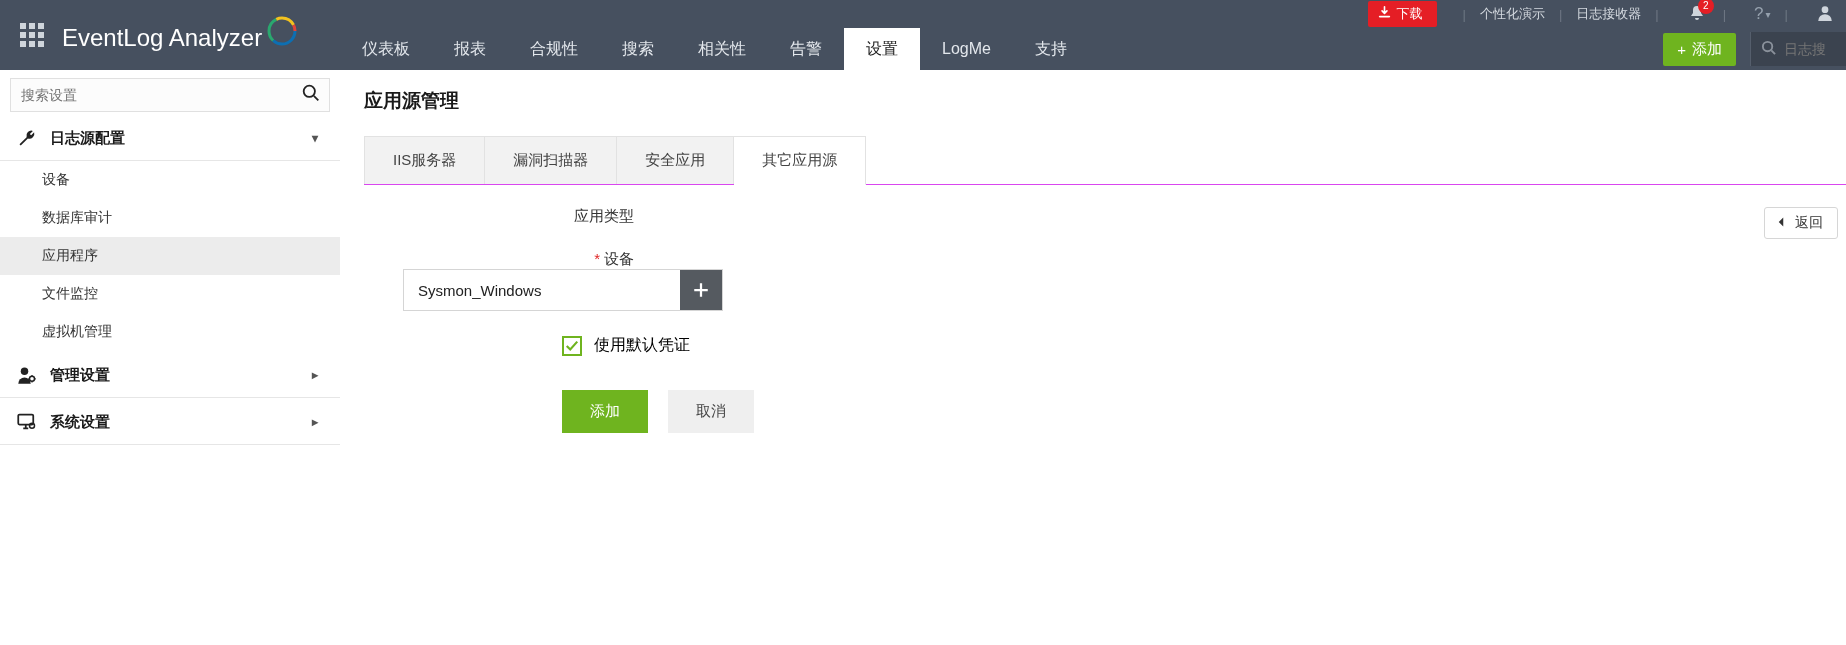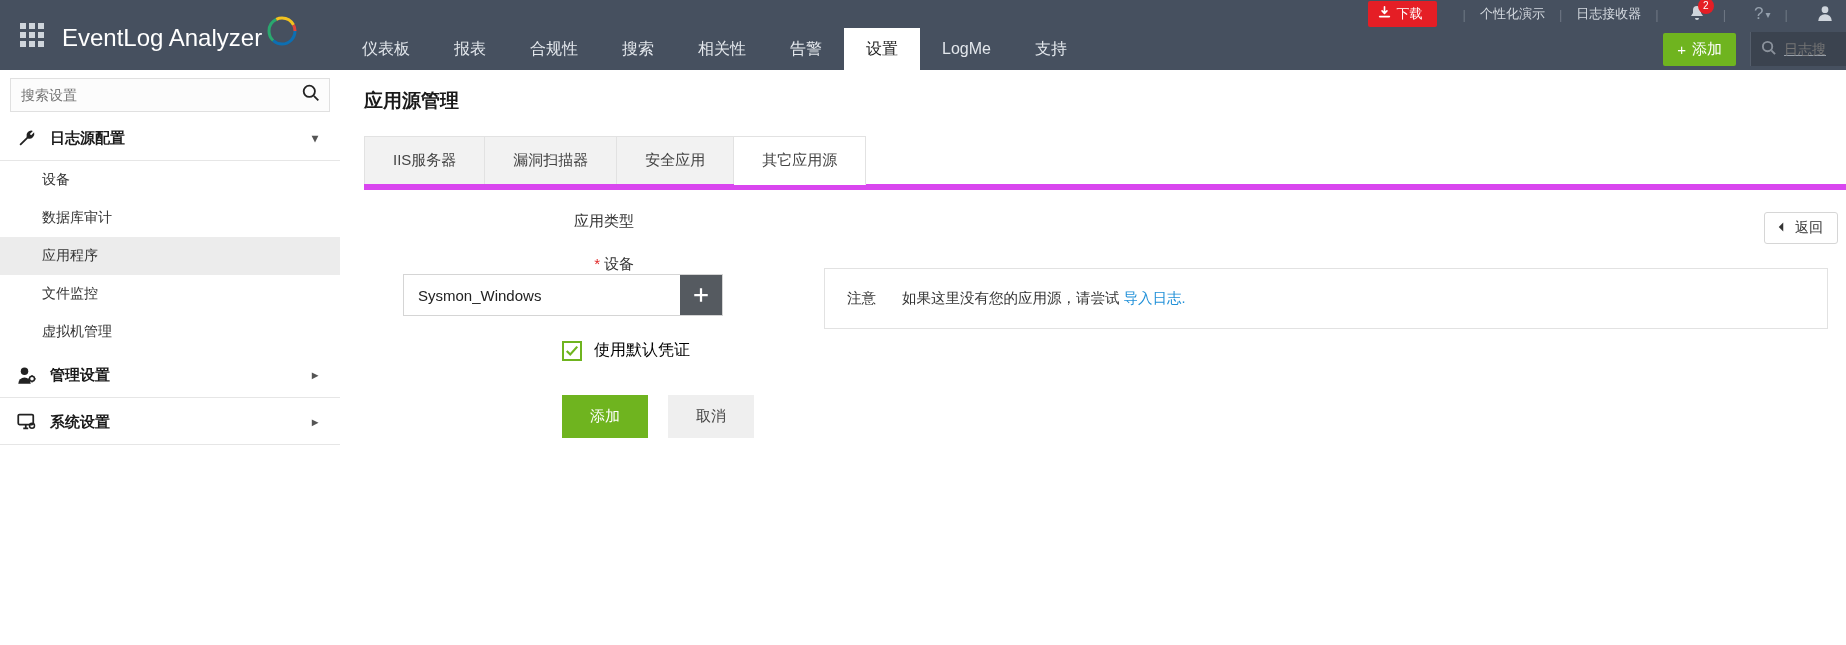--- a/index.html
+++ b/index.html
@@ -23,42 +23,42 @@
 .utilbar .bell .badge { position: absolute; top: -7px; right: -9px; background: #e51e25; color: #fff; font-size: 10px; border-radius: 50%; width: 16px; height: 16px; display: flex; align-items: center; justify-content: center; }
 .utilbar .help { margin-left: 14px; color: #95a0ad; font-size: 17px; display: flex; align-items: center; gap: 2px; cursor: pointer; }
 .utilbar .usr { margin-left: 14px; cursor: pointer; }
 
 .mainnav { flex: 1; display: flex; align-items: stretch; }
 .mainnav .tab { padding: 0 22px; display: flex; align-items: center; font-size: 16px; color: #e3e7ec; cursor: pointer; }
 .mainnav .tab.active { background: #ffffff; color: #222; }
 .mainnav .spacer { flex: 1; }
 .addbtn { background: #6fb41f; color: #fff; align-self: center; margin-right: 14px; padding: 7px 14px; border-radius: 2px; font-size: 15px; display: flex; align-items: center; gap: 6px; cursor: pointer; }
 .topsearch { align-self: center; background: #3b434f; width: 96px; height: 34px; display: flex; align-items: center; padding: 0 10px; gap: 8px; border-left: 1px solid #555e6c; }
-.topsearch input { background: transparent; border: none; outline: none; color: #9aa2ac; font-size: 14px; width: 60px; text-decoration: underline; }
+.topsearch input { background: transparent; border: none; outline: none; color: #9aa2ac; font-size: 14px; width: 60px; }
 
 
 .layout { display: flex; align-items: flex-start; }
 .sidebar { width: 340px; background: #fff; }
 .sidesearch { position: relative; padding: 8px 10px 2px 10px; }
 .sidesearch input { width: 100%; height: 34px; border: 1px solid #e0e0e0; padding: 0 36px 0 10px; font-size: 14px; outline: none; color: #7f1d1d; background: #fcfcfc; }
 .sidesearch .mag { position: absolute; right: 20px; top: 14px; color: #333; font-size: 18px; }
 
 .sidesection { }
 .sidesection .hdr { display: flex; align-items: center; padding: 14px 22px 12px 16px; font-size: 15px; font-weight: bold; color: #1b1b1b; cursor: pointer; border-bottom: 1px solid #e6e6e6; }
 .sidesection .hdr .hicon { width: 22px; margin-right: 12px; display: flex; align-items: center; justify-content: center; }
 .sidesection .hdr .caret { margin-left: auto; font-size: 12px; color: #555; }
 .sideitems { }
 .sideitems .item { padding: 10px 10px 10px 42px; font-size: 14px; color: #333; cursor: pointer; }
 .sideitems .item.active { background: #ececec; }
 
 
 .main { flex: 1; padding: 18px 0 0 24px; }
 .page-title { font-size: 19px; font-weight: bold; color: #1a1a1a; margin-bottom: 22px; }
 
-.tabbar { display: flex; border-bottom: 6px solid #d946ef; }
+.tabbar { display: flex; border-bottom: 1px solid #d946ef; }
 .tabbar .tbtab { padding: 14px 28px; font-size: 15px; color: #444; background: #f2f2f2; border-right: 1px solid #e2e2e2; border-top: 1px solid #e2e2e2; cursor: pointer; }
 .tabbar .tbtab:first-child { border-left: 1px solid #e2e2e2; }
 .tabbar .tbtab.active { background: #ffffff; border-bottom: 1px solid #fff; margin-bottom: -1px; border-top: 1px solid #e2e2e2; }
 
 .formarea { display: flex; gap: 70px; padding: 22px 8px 0 8px; }
 .formcol { flex: 0 0 auto; position: relative; }
 .backbtn { position: absolute; right: 0; top: 0; border: 1px solid #d6d6d6; border-radius: 3px; padding: 6px 14px 6px 10px; font-size: 14px; color: #333; display: flex; align-items: center; gap: 8px; cursor: pointer; background: #fff; }
 
 .frow { display: flex; align-items: center; margin-bottom: 24px; flex-direction: column; }
 .flabel { width: 190px; text-align: right; padding-right: 24px; font-size: 15px; color: #333; }
@@ -274,20 +274,16 @@
       </div>
 
       <div class="rightcol">
         <div class="backbtn">
           <span><svg width="12" height="12" viewBox="0 0 16 16">
                 <path fill="#333" d="M11 2L5 8l6 6z"></path>
               </svg></span>
           <span>返回</span>
         </div>
         <div style="height:56px"></div>
-        <div class="notebox">
-          <span class="ntitle">注意</span>
-          <span><span>如果这里没有您的应用源，请尝试</span>&nbsp;<span class="nlink">导入日志.</span></span>
-        </div>
       </div>
     </div>
   </div>
 </div>
 
 </body></html>

